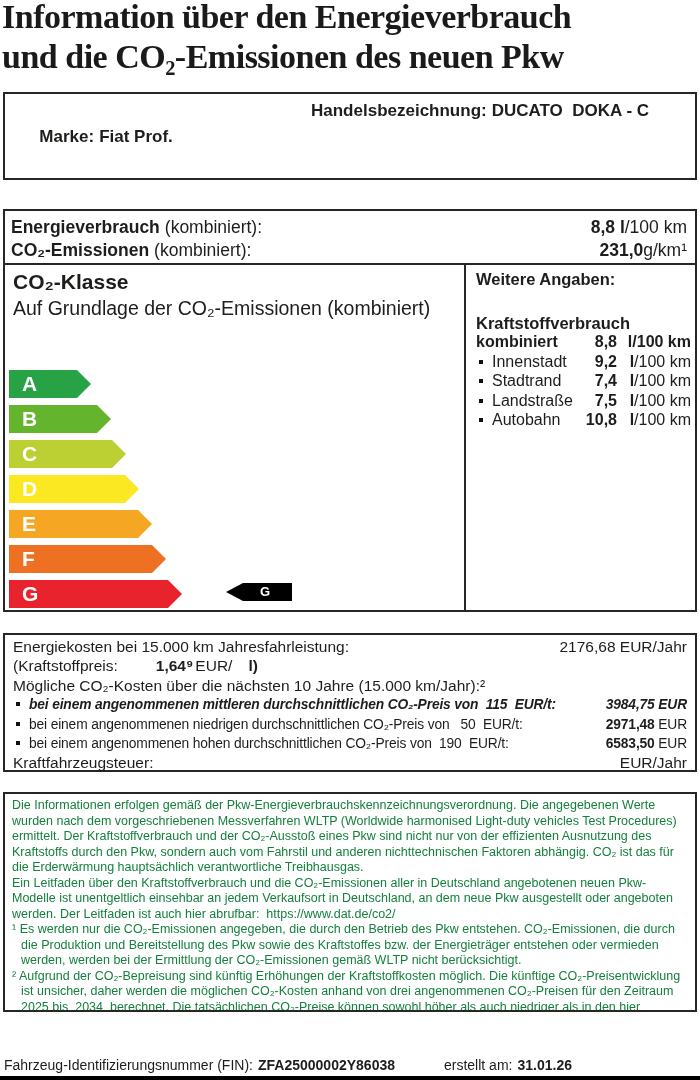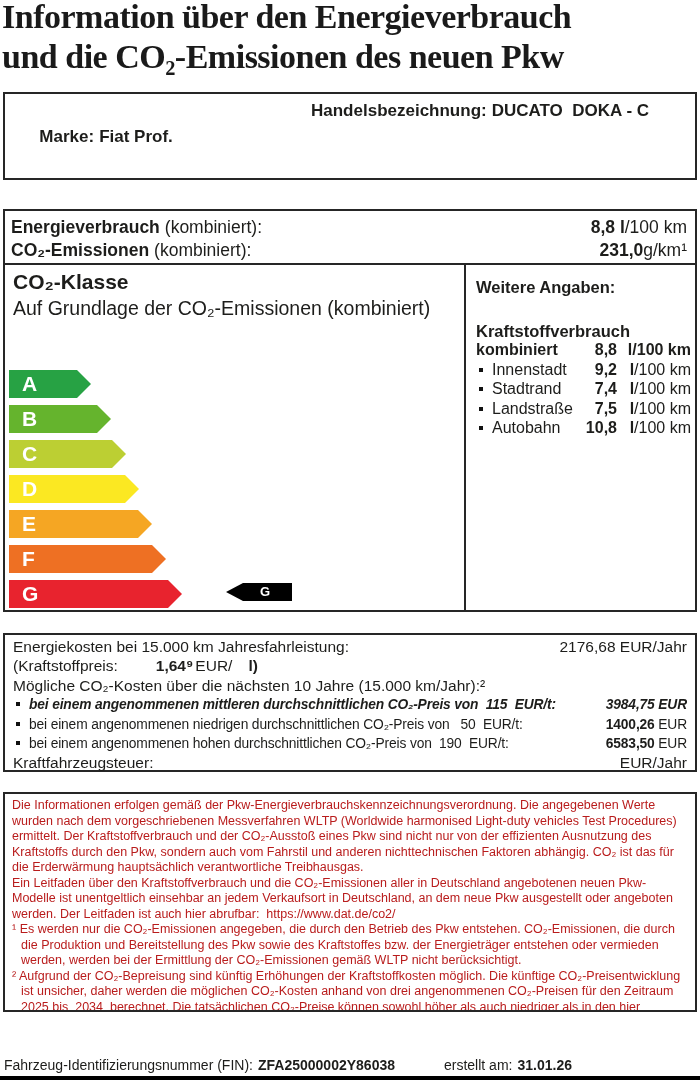--- a/index.html
+++ b/index.html
@@ -30,21 +30,21 @@
   .bars{position:absolute;left:4px;top:105px;}
   .bar{height:28px;margin-bottom:7px;color:#fff;font-weight:bold;font-size:21px;line-height:27px;
        padding-left:13px;box-sizing:border-box;
        clip-path:polygon(0 0,calc(100% - 14px) 0,100% 50%,calc(100% - 14px) 100%,0 100%);}
   .bar-a{width:82px}.bar-b{width:102px}.bar-c{width:117px}.bar-d{width:130px}
   .bar-e{width:143px}.bar-f{width:157px}.bar-g{width:173px}
   .indicator{position:absolute;left:221px;top:318px;width:66px;height:18px;color:#fff;
        font-size:13px;font-weight:bold;line-height:18px;text-align:center;padding-left:12px;box-sizing:border-box;
        clip-path:polygon(0 50%,17px 0,100% 0,100% 100%,17px 100%);}
   .panel{position:absolute;left:459px;top:0;right:0;bottom:0;border-left:2px solid #262626;
-         padding:14px 4px 0 10px;box-sizing:border-box;}
+         padding:6px 4px 0 10px;box-sizing:border-box;}
   .panel-heading{font-size:16.5px;font-weight:bold;margin:0 0 26px 0;line-height:17px;}
   .panel-sub{font-size:16.5px;font-weight:bold;margin:0;line-height:18px;}
   .prow{display:flex;line-height:19.5px;font-size:16px;align-items:flex-start;}
   .prow .name{flex:1;white-space:nowrap;overflow:hidden;}
   .prow .pv{width:44px;text-align:right;font-weight:bold;white-space:nowrap;}
   .prow .pu{width:64px;margin-left:10px;white-space:nowrap;text-align:right;}
   .prow.comb .name,.prow.comb .pu{font-weight:bold;}
   .prow .ub{font-weight:bold;}
   .prow.comb .ur{font-weight:bold;}
   .sq{flex:none;width:4px;height:4px;background:#111;margin:8px 9px 0 3px;}
@@ -56,21 +56,21 @@
   .crow.head .left,.crow.head .right{font-weight:normal;}
   .item{font-size:13.8px;letter-spacing:-0.15px;line-height:19.4px;}
   .item .sq{margin-top:7px;}
   .item .iv{font-weight:bold;}
   .item.boldrow{font-weight:bold;font-style:italic;}
   .fuel .fv{font-weight:bold;margin-left:38px;}
   .fuel .fu{margin-left:2px;}
   .fuel .fl{font-weight:bold;margin-left:16px;}
   .fuel .fp{font-weight:normal;}
   
-  .box5{top:792px;height:220px;padding:4px 7px;font-size:12.5px;line-height:15.5px;overflow:hidden;color:#b91c1c;}
+  .box5{top:792px;height:220px;padding:4px 7px;font-size:12.5px;line-height:15.5px;overflow:hidden;color:#15803d;}
   .box5 p{margin:0;white-space:pre-wrap;}
   .box5 p.fn{padding-left:9px;text-indent:-9px;}
   
   .footer{position:absolute;left:4px;top:1055px;width:692px;font-size:14px;line-height:20px;}
   .footer .bold{font-weight:bold;margin-left:5px;}
   .created{position:absolute;left:440px;top:0;white-space:nowrap;}
   .strip{position:absolute;left:0;top:1076px;width:700px;height:4px;background:#000;}
 </style>
 </head>
 <body>
@@ -171,21 +171,21 @@
       <span class="left">Mögliche CO₂-Kosten über die nächsten 10 Jahre (15.000 km/Jahr):²</span>
     </div>
     <div class="crow item boldrow">
       <span class="sq"></span>
       <span class="left">bei einem angenommenen mittleren durchschnittlichen CO₂-Preis von  115  EUR/t:</span>
       <span class="right"><span class="iv">3984,75</span> <span>EUR</span></span>
     </div>
     <div class="crow item">
       <span class="sq"></span>
       <span class="left">bei einem angenommenen niedrigen durchschnittlichen CO₂-Preis von   50  EUR/t:</span>
-      <span class="right"><span class="iv">1400,26</span> <span>EUR</span></span>
+      <span class="right"><span class="iv">2971,48</span> <span>EUR</span></span>
     </div>
     <div class="crow item">
       <span class="sq"></span>
       <span class="left">bei einem angenommenen hohen durchschnittlichen CO₂-Preis von  190  EUR/t:</span>
       <span class="right"><span class="iv">6583,50</span> <span>EUR</span></span>
     </div>
     <div class="crow head">
       <span class="left">Kraftfahrzeugsteuer:</span>
       <span class="right">EUR/Jahr</span>
     </div>

